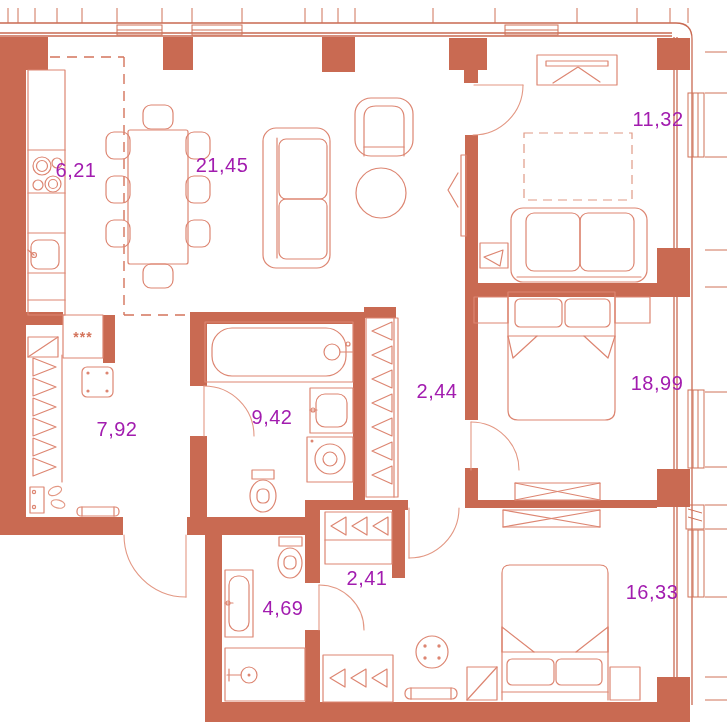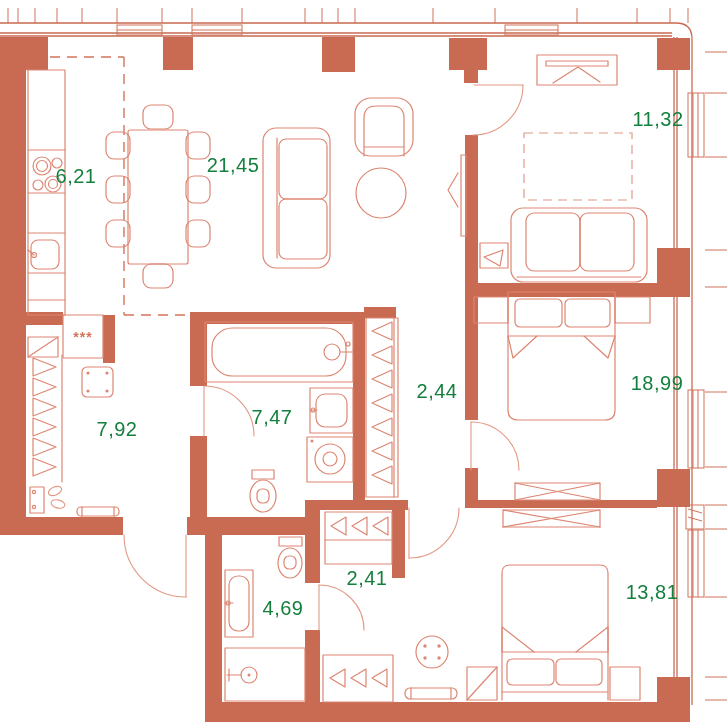--- a/index.html
+++ b/index.html
@@ -7,21 +7,21 @@
         font-family:"Liberation Sans", sans-serif;}
   #plan svg{position:absolute;left:0;top:0;}
   .w  {fill:#c96a52;stroke:none;}
   .o  {fill:none;stroke:#c96a52;stroke-width:1.3;}
   .of {fill:none;stroke:#cf7258;stroke-width:1;}
   .f  {fill:none;stroke:#dd8672;stroke-width:1.2;stroke-linejoin:round;stroke-linecap:round;}
   .f2 {fill:none;stroke:#e39884;stroke-width:1.1;stroke-linejoin:round;stroke-linecap:round;}
   .ff {fill:#dd8672;stroke:none;}
   .dash {fill:none;stroke:#d4745c;stroke-width:1.4;stroke-dasharray:10 7;}
   .dash2{fill:none;stroke:#e09a86;stroke-width:1.2;stroke-dasharray:9 6;}
-  .room-label{position:absolute;transform:translate(-50%,-50%);color:#15803d;
+  .room-label{position:absolute;transform:translate(-50%,-50%);color:#a21caf;
       font-size:20px;letter-spacing:0.5px;white-space:nowrap;}
   .util-label{position:absolute;transform:translate(-50%,-50%);color:#d4745c;
       font-size:14px;letter-spacing:1px;font-weight:bold;}
 </style>
 </head>
 <body>
 
 <div id="plan">
 <svg width="728" height="728" viewBox="0 0 728 728">
 
@@ -375,24 +375,24 @@
   <g>
     <path class="f2" d="M319,585 V630"></path>
     <path class="f2" d="M319,585 A45,45 0 0 1 364,630"></path>
   </g>
   <g>
     <path class="f2" d="M186,535 V597"></path>
     <path class="f2" d="M124,535 A62,62 0 0 0 186,597"></path>
   </g>
 </svg>
 
-  <div class="room-label" style="left:76px;top:176px">6,21</div>
-  <div class="room-label" style="left:233px;top:165px">21,45</div>
+  <div class="room-label" style="left:76px;top:170px">6,21</div>
+  <div class="room-label" style="left:222px;top:165px">21,45</div>
   <div class="room-label" style="left:658px;top:119px">11,32</div>
   <div class="room-label" style="left:117px;top:429px">7,92</div>
-  <div class="room-label" style="left:272px;top:417px">7,47</div>
+  <div class="room-label" style="left:272px;top:417px">9,42</div>
   <div class="room-label" style="left:437px;top:391px">2,44</div>
   <div class="room-label" style="left:657px;top:383px">18,99</div>
   <div class="room-label" style="left:283px;top:608px">4,69</div>
   <div class="room-label" style="left:367px;top:578px">2,41</div>
-  <div class="room-label" style="left:652px;top:592px">13,81</div>
+  <div class="room-label" style="left:652px;top:592px">16,33</div>
   <div class="util-label" style="left:83px;top:337px">***</div>
 </div>
 
 </body></html>

